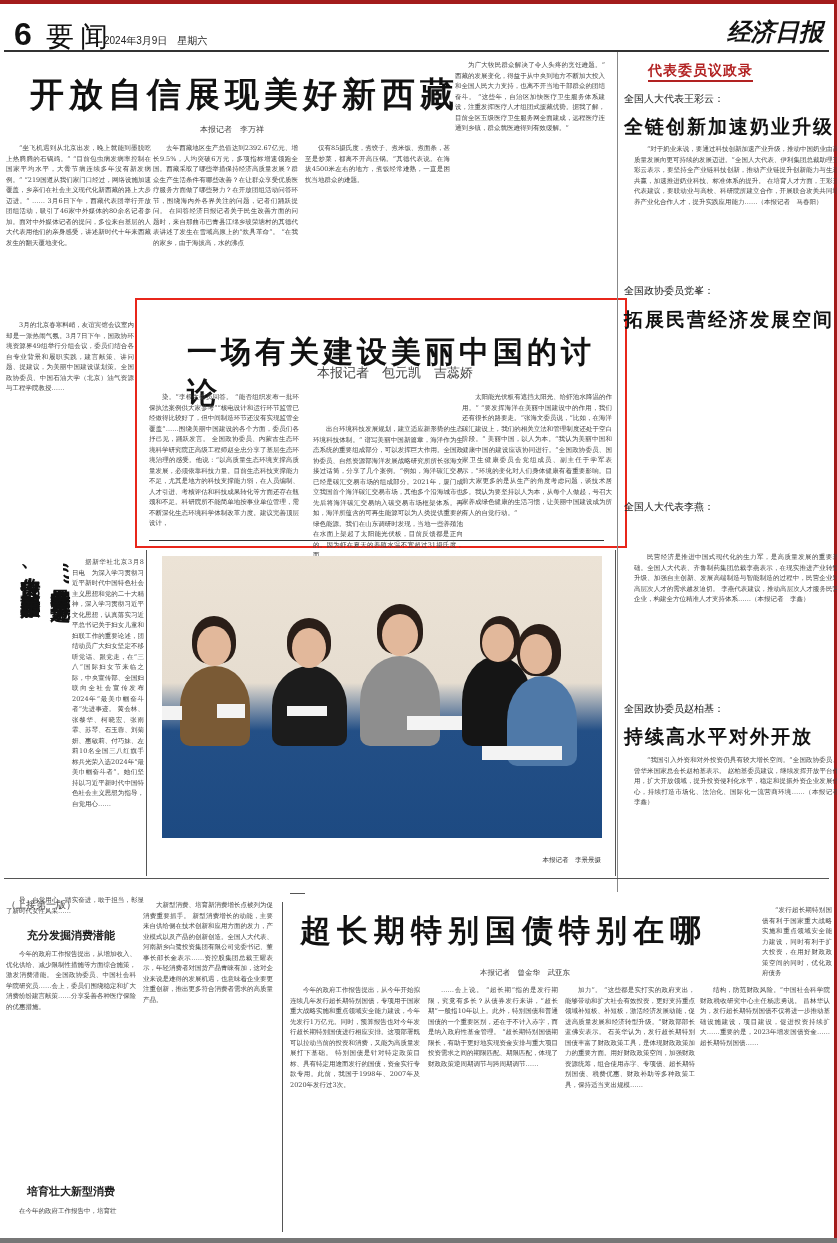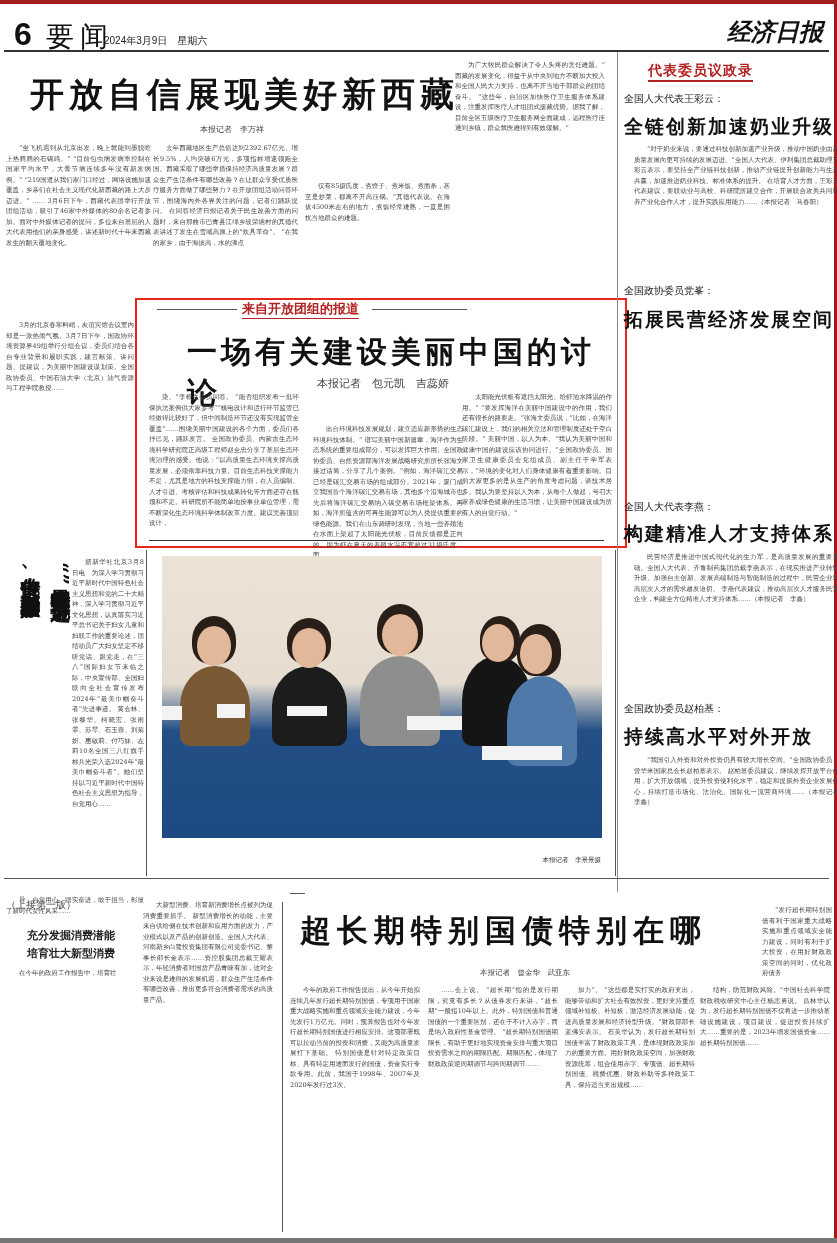--- a/index.html
+++ b/index.html
@@ -15,31 +15,31 @@
   .right-border { position: absolute; right: 0; top: 4px; width: 3px; height: 1235px; background: #a31c1c; }
 
   .col-text { font-size: 6.5px; line-height: 10.5px; color: #444; text-align: justify; overflow: hidden; }
   .col-text p { text-indent: 2em; }
 
   
   .tibet-title { position: absolute; left: 30px; top: 72px; font-family: "Liberation Sans", sans-serif; font-weight: bold; font-size: 34px; letter-spacing: 5px; color: #111; }
   .tibet-byline { position: absolute; left: 200px; top: 124px; font-size: 8px; color: #444; }
   .tibet-c1 { position: absolute; left: 6px; top: 143px; width: 145px; height: 150px; }
   .tibet-c2 { position: absolute; left: 153px; top: 143px; width: 145px; height: 150px; }
-  .tibet-c3 { position: absolute; left: 305px; top: 143px; width: 145px; height: 80px; margin-top: 38px; }
+  .tibet-c3 { position: absolute; left: 305px; top: 143px; width: 145px; height: 80px; }
   .tibet-c4 { position: absolute; left: 455px; top: 60px; width: 150px; height: 232px; }
   .left-strip { position: absolute; left: 6px; top: 320px; width: 128px; height: 225px; }
 
   
   .feature { position: absolute; left: 135px; top: 298px; width: 492px; height: 250px; border: 2px solid #e8261b; }
   .feature-kicker { position: absolute; left: 20px; top: 0px; width: 310px; height: 18px; }
   .feature-kicker .line { position: absolute; top: 9px; height: 1px; background: #555; }
   .feature-kicker .label { position: absolute; left: 85px; top: 0px; font-family: "DejaVu Serif", serif; font-weight: bold; font-size: 13px; color: #b22222; border-bottom: 1px solid #b22222; }
   .feature-title { position: absolute; left: 50px; top: 32px; font-family: "Liberation Sans", sans-serif; font-weight: bold; font-size: 30px; letter-spacing: 4px; color: #111; }
-  .feature-byline { position: absolute; left: 180px; top: 76px; font-size: 11px; color: #444; }
+  .feature-byline { position: absolute; left: 180px; top: 64px; font-size: 13px; color: #444; }
   .feature-col { position: absolute; top: 92px; width: 150px; height: 140px; }
   .feature-bottom-rule { position: absolute; left: 12px; bottom: 5px; width: 455px; height: 1px; background: #333; }
 
   
   .sidebar { position: absolute; left: 617px; top: 52px; width: 215px; height: 840px; border-left: 1px solid #888; }
   .sb-header { position: absolute; left: 30px; top: 10px; font-family: "DejaVu Serif", serif; font-weight: bold; font-size: 14px; color: #b22222; border-bottom: 2px solid #b22222; letter-spacing: 1px; }
   .sb-who { position: absolute; left: 6px; font-family: "DejaVu Serif", serif; font-size: 10px; color: #222; }
   .sb-head { position: absolute; left: 6px; font-family: "Liberation Sans", sans-serif; font-weight: bold; font-size: 19px; letter-spacing: 2px; color: #111; white-space: nowrap; }
   .sb-body { position: absolute; left: 16px; width: 205px; }
 
@@ -100,25 +100,20 @@
     <p>仅有85摄氏度，煮饺子、煮米饭、煮面条，甚至是炒菜，都离不开高压锅。”其德代表说。在海拔4500米左右的地方，煮饭经常难熟，一直是困扰当地群众的难题。</p>
   </div>
 <div class="col-text tibet-c4">
     <p>为广大牧民群众解决了令人头疼的烹饪难题。” 西藏的发展变化，得益于从中央到地方不断加大投入和全国人民大力支持，也离不开当地干部群众的团结奋斗。 “这些年，自治区加快医疗卫生服务体系建设，注重发挥医疗人才组团式援藏优势。据我了解，目前全区五级医疗卫生服务网全面建成，远程医疗连通到乡镇，群众就医难得到有效缓解。”</p>
   </div>
 <div class="col-text left-strip">
     <p>3月的北京春寒料峭，友谊宾馆会议室内却是一派热闹气氛。3月7日下午，国政协环境资源界49组举行分组会议，委员们结合各自专业背景和履职实践，建言献策、讲问题、提建议，为美丽中国建设谋划策。全国政协委员、中国石油大学（北京）油气资源与工程学院教授……</p>
   </div>
 
 <section class="feature">
-  <div class="feature-kicker">
-    <div class="line" style="left:0; width:80px;"></div>
-    <span class="label">来自开放团组的报道</span>
-    <div class="line" style="left:215px; width:95px;"></div>
-  </div>
   <h2 class="feature-title">一场有关建设美丽中国的讨论</h2>
   <div class="feature-byline">本报记者　包元凯　吉蕊娇</div>
   <div class="col-text feature-col" style="left:12px;">
       <p>染。”李根生委员回答。 “能否组织发布一批环保执法案例供大家参考”“核电设计和运行环节监管已经做得比较好了，但中间制造环节还没有实现监管全覆盖”……围绕美丽中国建设的各个方面，委员们各抒己见，踊跃发言。 全国政协委员、内蒙古生态环境科学研究院正高级工程师赵全忠分享了基层生态环境治理的感受。他说：“以高质量生态环境支撑高质量发展，必须依靠科技力量。目前生态科技支撑能力不足，尤其是地方的科技支撑能力弱，在人员编制、人才引进、考核评估和科技成果转化等方面还存在瓶颈和不足。科研院所不能简单地按事业单位管理，需不断深化生态环境科学体制改革力度。建议完善顶层设计，</p>
     </div>
   <div class="col-text feature-col" style="left:176px;margin-top:32px;">
       <p>出台环境科技发展规划，建立适应新形势的生态环境科技体制。” 谱写美丽中国新篇章，海洋作为生态系统的重要组成部分，可以发挥巨大作用。全国政协委员、自然资源部海洋发展战略研究所所长张海文接过话筒，分享了几个案例。“例如，海洋碳汇交易已经是碳汇交易市场的组成部分。2021年，厦门成立我国首个海洋碳汇交易市场，其他多个沿海城市也先后将海洋碳汇交易纳入碳交易市场框架体系。再如，海洋所蕴含的可再生能源可以为人类提供重要的绿色能源。我们在山东调研时发现，当地一些养殖池在水面上架起了太阳能光伏板，目前反馈都是正向的。因为虾在夏天的养殖水温不宜超过31摄氏度，而</p>
     </div>
   <div class="col-text feature-col" style="left:325px;">
       <p>太阳能光伏板有遮挡太阳光、给虾池水降温的作用。” “要发挥海洋在美丽中国建设中的作用，我们还有很长的路要走。”张海文委员说，“比如，在海洋碳汇建设上，我们的相关立法和管理制度还处于空白阶段。” 美丽中国，以人为本。“我认为美丽中国和健康中国的建设应该协同进行。”全国政协委员、国家卫生健康委员会党组成员、副主任于学军表示，“环境的变化对人们身体健康有着重要影响。目前大家更多的是从生产的角度考虑问题，谈技术居多。我认为要坚持以人为本，从每个人做起，号召大家养成绿色健康的生活习惯，让美丽中国建设成为所有人的自觉行动。”</p>
@@ -132,21 +127,20 @@
   <div class="sb-who" style="top:40px;">全国人大代表王彩云：</div>
   <div class="sb-head" style="top:62px;">全链创新加速奶业升级</div>
   <div class="col-text sb-body" style="top:92px; height:135px;">
       <p>“对于奶业来说，要通过科技创新加速产业升级，推动中国奶业由高质量发展向更可持续的发展迈进。”全国人大代表、伊利集团总裁助理王彩云表示，要坚持全产业链科技创新，推动产业链提升创新能力与生态共赢，加速推进奶业科技、标准体系的提升。 在培育人才方面，王彩云代表建议，要联动业与高校、科研院所建立合作，开展联合攻关共同培养产业化合作人才，提升实践应用能力……（本报记者　马春阳）</p>
     </div>
 
   <div class="sb-who" style="top:232px;">全国政协委员党峯：</div>
   <div class="sb-head" style="top:255px;">拓展民营经济发展空间</div>
 
   <div class="sb-who" style="top:448px;">全国人大代表李燕：</div>
-  <div class="sb-head" style="top:469px;">构建精准人才支持体系</div>
   <div class="col-text sb-body" style="top:500px; height:130px;">
       <p>民营经济是推进中国式现代化的生力军，是高质量发展的重要基础。全国人大代表、齐鲁制药集团总裁李燕表示，在现实推进产业转型升级、加强自主创新、发展高端制造与智能制造的过程中，民营企业对高层次人才的需求越发迫切。 李燕代表建议，推动高层次人才服务民营企业，构建全方位精准人才支持体系……（本报记者　李鑫）</p>
     </div>
 
   <div class="sb-who" style="top:650px;">全国政协委员赵柏基：</div>
   <div class="sb-head" style="top:672px;">持续高水平对外开放</div>
   <div class="col-text sb-body" style="top:703px; height:130px;">
       <p>“我国引入外资和对外投资仍具有较大增长空间。”全国政协委员、曾华米国家总会长赵柏基表示。 赵柏基委员建议，继续发挥开放平台作用，扩大开放领域，提升投资便利化水平，稳定和提振外资企业发展信心，持续打造市场化、法治化、国际化一流营商环境……（本报记者　李鑫）</p>
     </div>
 </aside>
@@ -190,25 +184,26 @@
     <div class="table-white" style="left:320px; top:190px; width:80px; height:14px;"></div>
   </div>
   <span class="photo-credit">本报记者　李景景摄</span>
 </figure>
 
 <div class="bottom-rule"></div>
 
 <div class="col-text bl-col1">
   <div class="bl-note">（上接第一版）</div>
   <div class="bl-sub">充分发掘消费潜能</div>
+  <p style="height:230px; overflow:hidden;">今年的政府工作报告提出，从增加收入、优化供给、减少限制性措施等方面综合施策，激发消费潜能。 全国政协委员、中国社会科学院研究员……会上，委员们围绕稳定和扩大消费纷纷建言献策……分享妥善各种医疗保险的优惠措施。</p>
   <div class="bl-sub">培育壮大新型消费</div>
   <p>在今年的政府工作报告中，培育壮</p>
 </div>
 <div class="col-text bl-col2">
-    <p>大新型消费、培育新消费增长点被列为促消费重要抓手。 新型消费增长的动能，主要来自供给侧在技术创新和应用方面的发力，产业模式以及产品的创新创造。全国人大代表、河南新乡白鹭投资集团有限公司党委书记、董事长邵长金表示……资控股集团总裁王耀表示，年轻消费者对国货产品青睐有加，这对企业来说是难得的发展机遇，群众生产生活条件有哪些改善，推出更多符合消费者需求的高质量产品。</p>
+    <p>大新型消费、培育新消费增长点被列为促消费重要抓手。 新型消费增长的动能，主要来自供给侧在技术创新和应用方面的发力，产业模式以及产品的创新创造。全国人大代表、河南新乡白鹭投资集团有限公司党委书记、董事长邵长金表示……资控股集团总裁王耀表示，年轻消费者对国货产品青睐有加，这对企业来说是难得的发展机遇，也意味着企业要更注重创新，推出更多符合消费者需求的高质量产品。</p>
   </div>
 <div class="bl-vrule"></div>
 
 <div class="bond-topline-l"></div>
 <h2 class="bond-title">超长期特别国债特别在哪</h2>
 <div class="bond-byline">本报记者　曾金华　武亚东</div>
 <div class="col-text bond-col" style="left:290px;">
     <p>今年的政府工作报告提出，从今年开始拟连续几年发行超长期特别国债，专项用于国家重大战略实施和重点领域安全能力建设，今年先发行1万亿元。同时，预算报告也对今年发行超长期特别国债进行相应安排。这项部署既可以拉动当前的投资和消费，又能为高质量发展打下基础。 特别国债是针对特定政策目标、具有特定用途而发行的国债，资金实行专款专用。此前，我国于1998年、2007年及2020年发行过3次。</p>
   </div>
 <div class="col-text bond-col" style="left:428px;">

